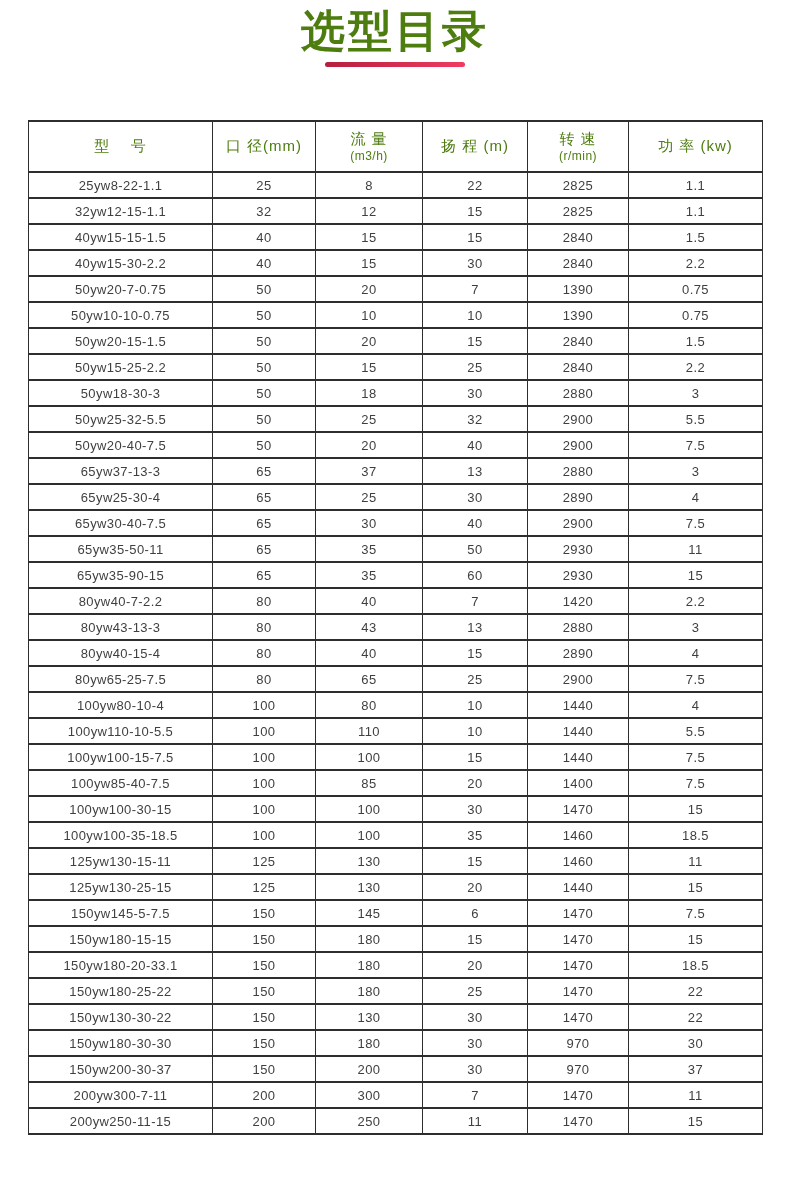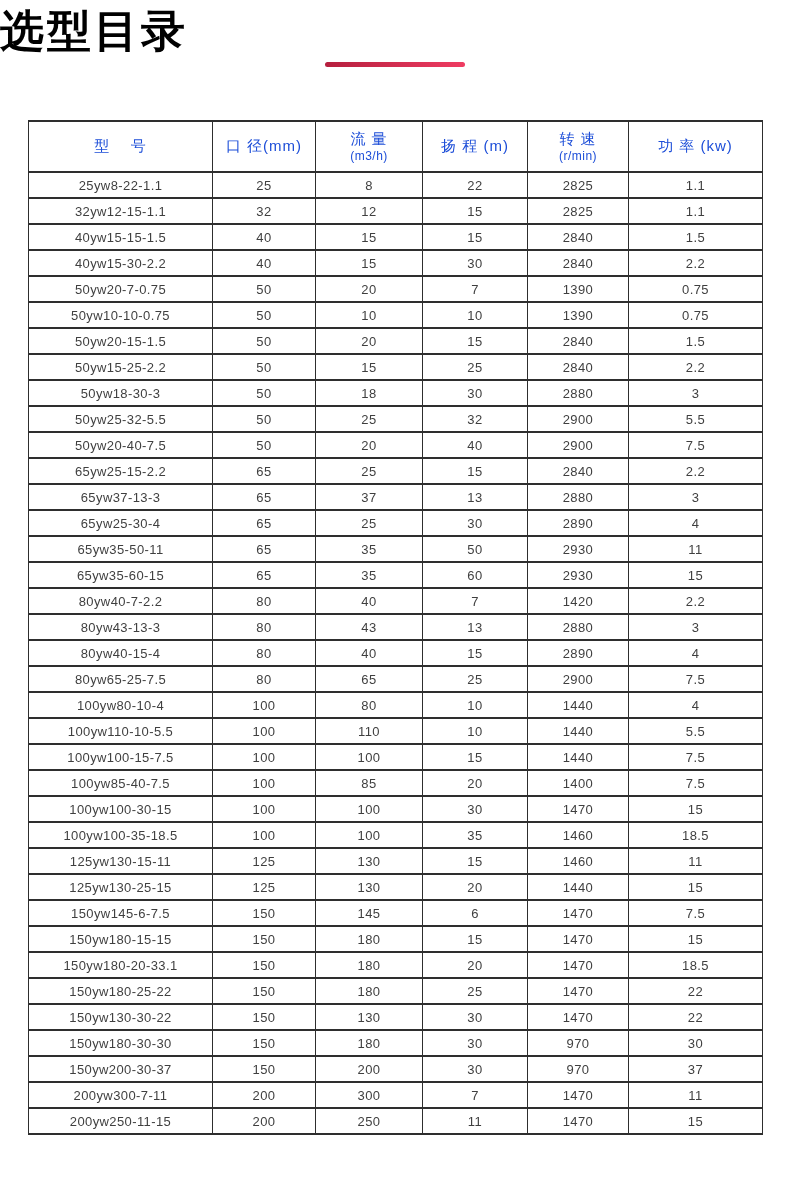--- a/index.html
+++ b/index.html
@@ -4,22 +4,23 @@
 <style>
   * { margin: 0; padding: 0; box-sizing: border-box; }
   html, body { background: #ffffff; }
   body {
     width: 790px; height: 1185px;
     position: relative; overflow: hidden;
     font-family: "Liberation Sans", sans-serif;
   }
   .page-title {
     position: absolute; top: 2px; left: 0; width: 100%;
+    text-align: center;
     font-size: 44px; font-weight: bold;
-    color: #000000; letter-spacing: 3px;
+    color: #4d7c0f; letter-spacing: 3px;
   }
   .title-underline {
     position: absolute; top: 62px; left: 50%;
     transform: translateX(-50%);
     width: 140px; height: 5px; border-radius: 3px;
     background: linear-gradient(90deg, #b51f3e, #ef3c62);
   }
   table.catalog {
     position: absolute; top: 120px; left: 28px;
     width: 734px;
@@ -32,21 +33,21 @@
     padding: 0;
     color: #3f3f3f;
     font-size: 13px;
     letter-spacing: 0.4px;
   }
   .catalog thead tr { height: 51px; }
   .catalog tbody tr { height: 26px; }
   .catalog th {
     font-weight: normal;
     font-size: 15px;
-    color: #1d4ed8;
+    color: #4d7c0f;
     letter-spacing: 1px;
   }
   .hdr-line { display: block; line-height: 1.25; }
   .hdr-sub { display: block; font-size: 12px; letter-spacing: 0.5px; line-height: 1.2; }
   .pre-space { white-space: pre; }
 </style>
 </head>
 <body>
 
 <h1 class="page-title">选型目录</h1>
@@ -168,53 +169,53 @@
   </tr>
       <tr>
     <td>50yw20-40-7.5</td>
     <td>50</td>
     <td>20</td>
     <td>40</td>
     <td>2900</td>
     <td>7.5</td>
   </tr>
       <tr>
-    <td>65yw25-15-2.2</td>
-    <td>65</td>
-    <td>25</td>
-    <td>15</td>
-    <td>2840</td>
-    <td>2.2</td>
-  </tr>
-      <tr>
     <td>65yw37-13-3</td>
     <td>65</td>
     <td>37</td>
     <td>13</td>
     <td>2880</td>
     <td>3</td>
   </tr>
       <tr>
     <td>65yw25-30-4</td>
     <td>65</td>
     <td>25</td>
     <td>30</td>
     <td>2890</td>
     <td>4</td>
   </tr>
       <tr>
+    <td>65yw30-40-7.5</td>
+    <td>65</td>
+    <td>30</td>
+    <td>40</td>
+    <td>2900</td>
+    <td>7.5</td>
+  </tr>
+      <tr>
     <td>65yw35-50-11</td>
     <td>65</td>
     <td>35</td>
     <td>50</td>
     <td>2930</td>
     <td>11</td>
   </tr>
       <tr>
-    <td>65yw35-60-15</td>
+    <td>65yw35-90-15</td>
     <td>65</td>
     <td>35</td>
     <td>60</td>
     <td>2930</td>
     <td>15</td>
   </tr>
       <tr>
     <td>80yw40-7-2.2</td>
     <td>80</td>
     <td>40</td>
@@ -304,21 +305,21 @@
   </tr>
       <tr>
     <td>125yw130-25-15</td>
     <td>125</td>
     <td>130</td>
     <td>20</td>
     <td>1440</td>
     <td>15</td>
   </tr>
       <tr>
-    <td>150yw145-6-7.5</td>
+    <td>150yw145-5-7.5</td>
     <td>150</td>
     <td>145</td>
     <td>6</td>
     <td>1470</td>
     <td>7.5</td>
   </tr>
       <tr>
     <td>150yw180-15-15</td>
     <td>150</td>
     <td>180</td>

